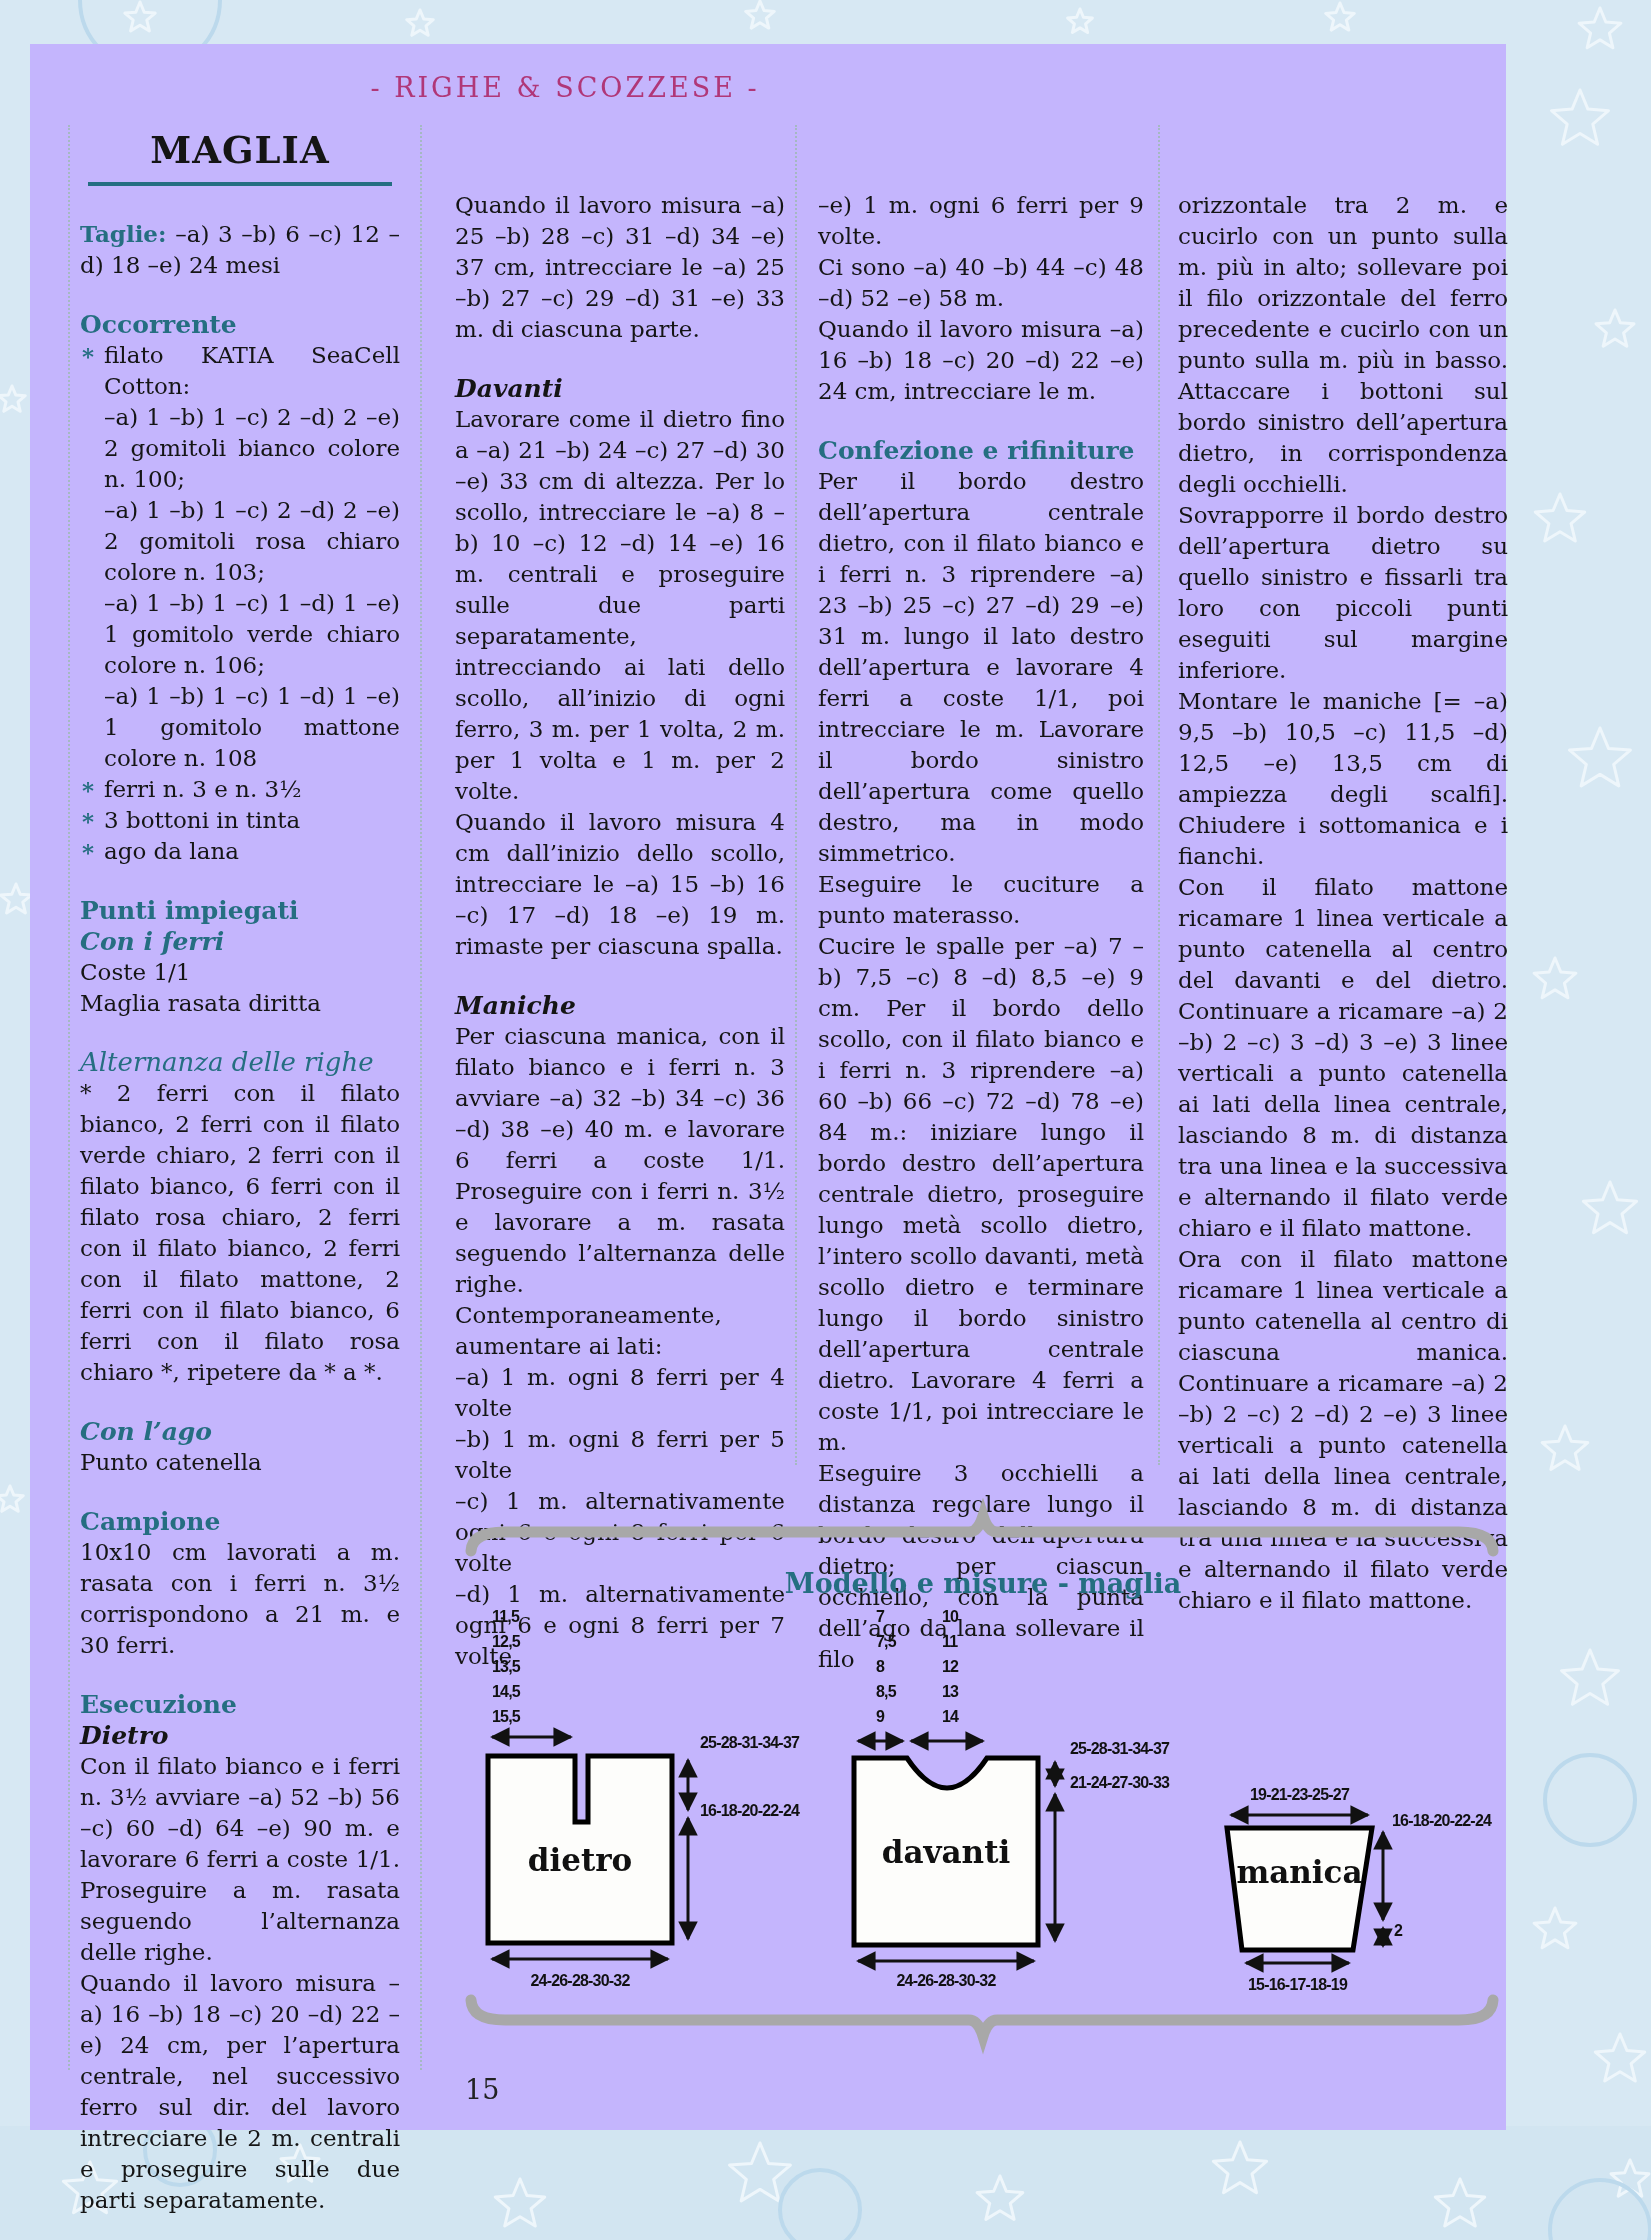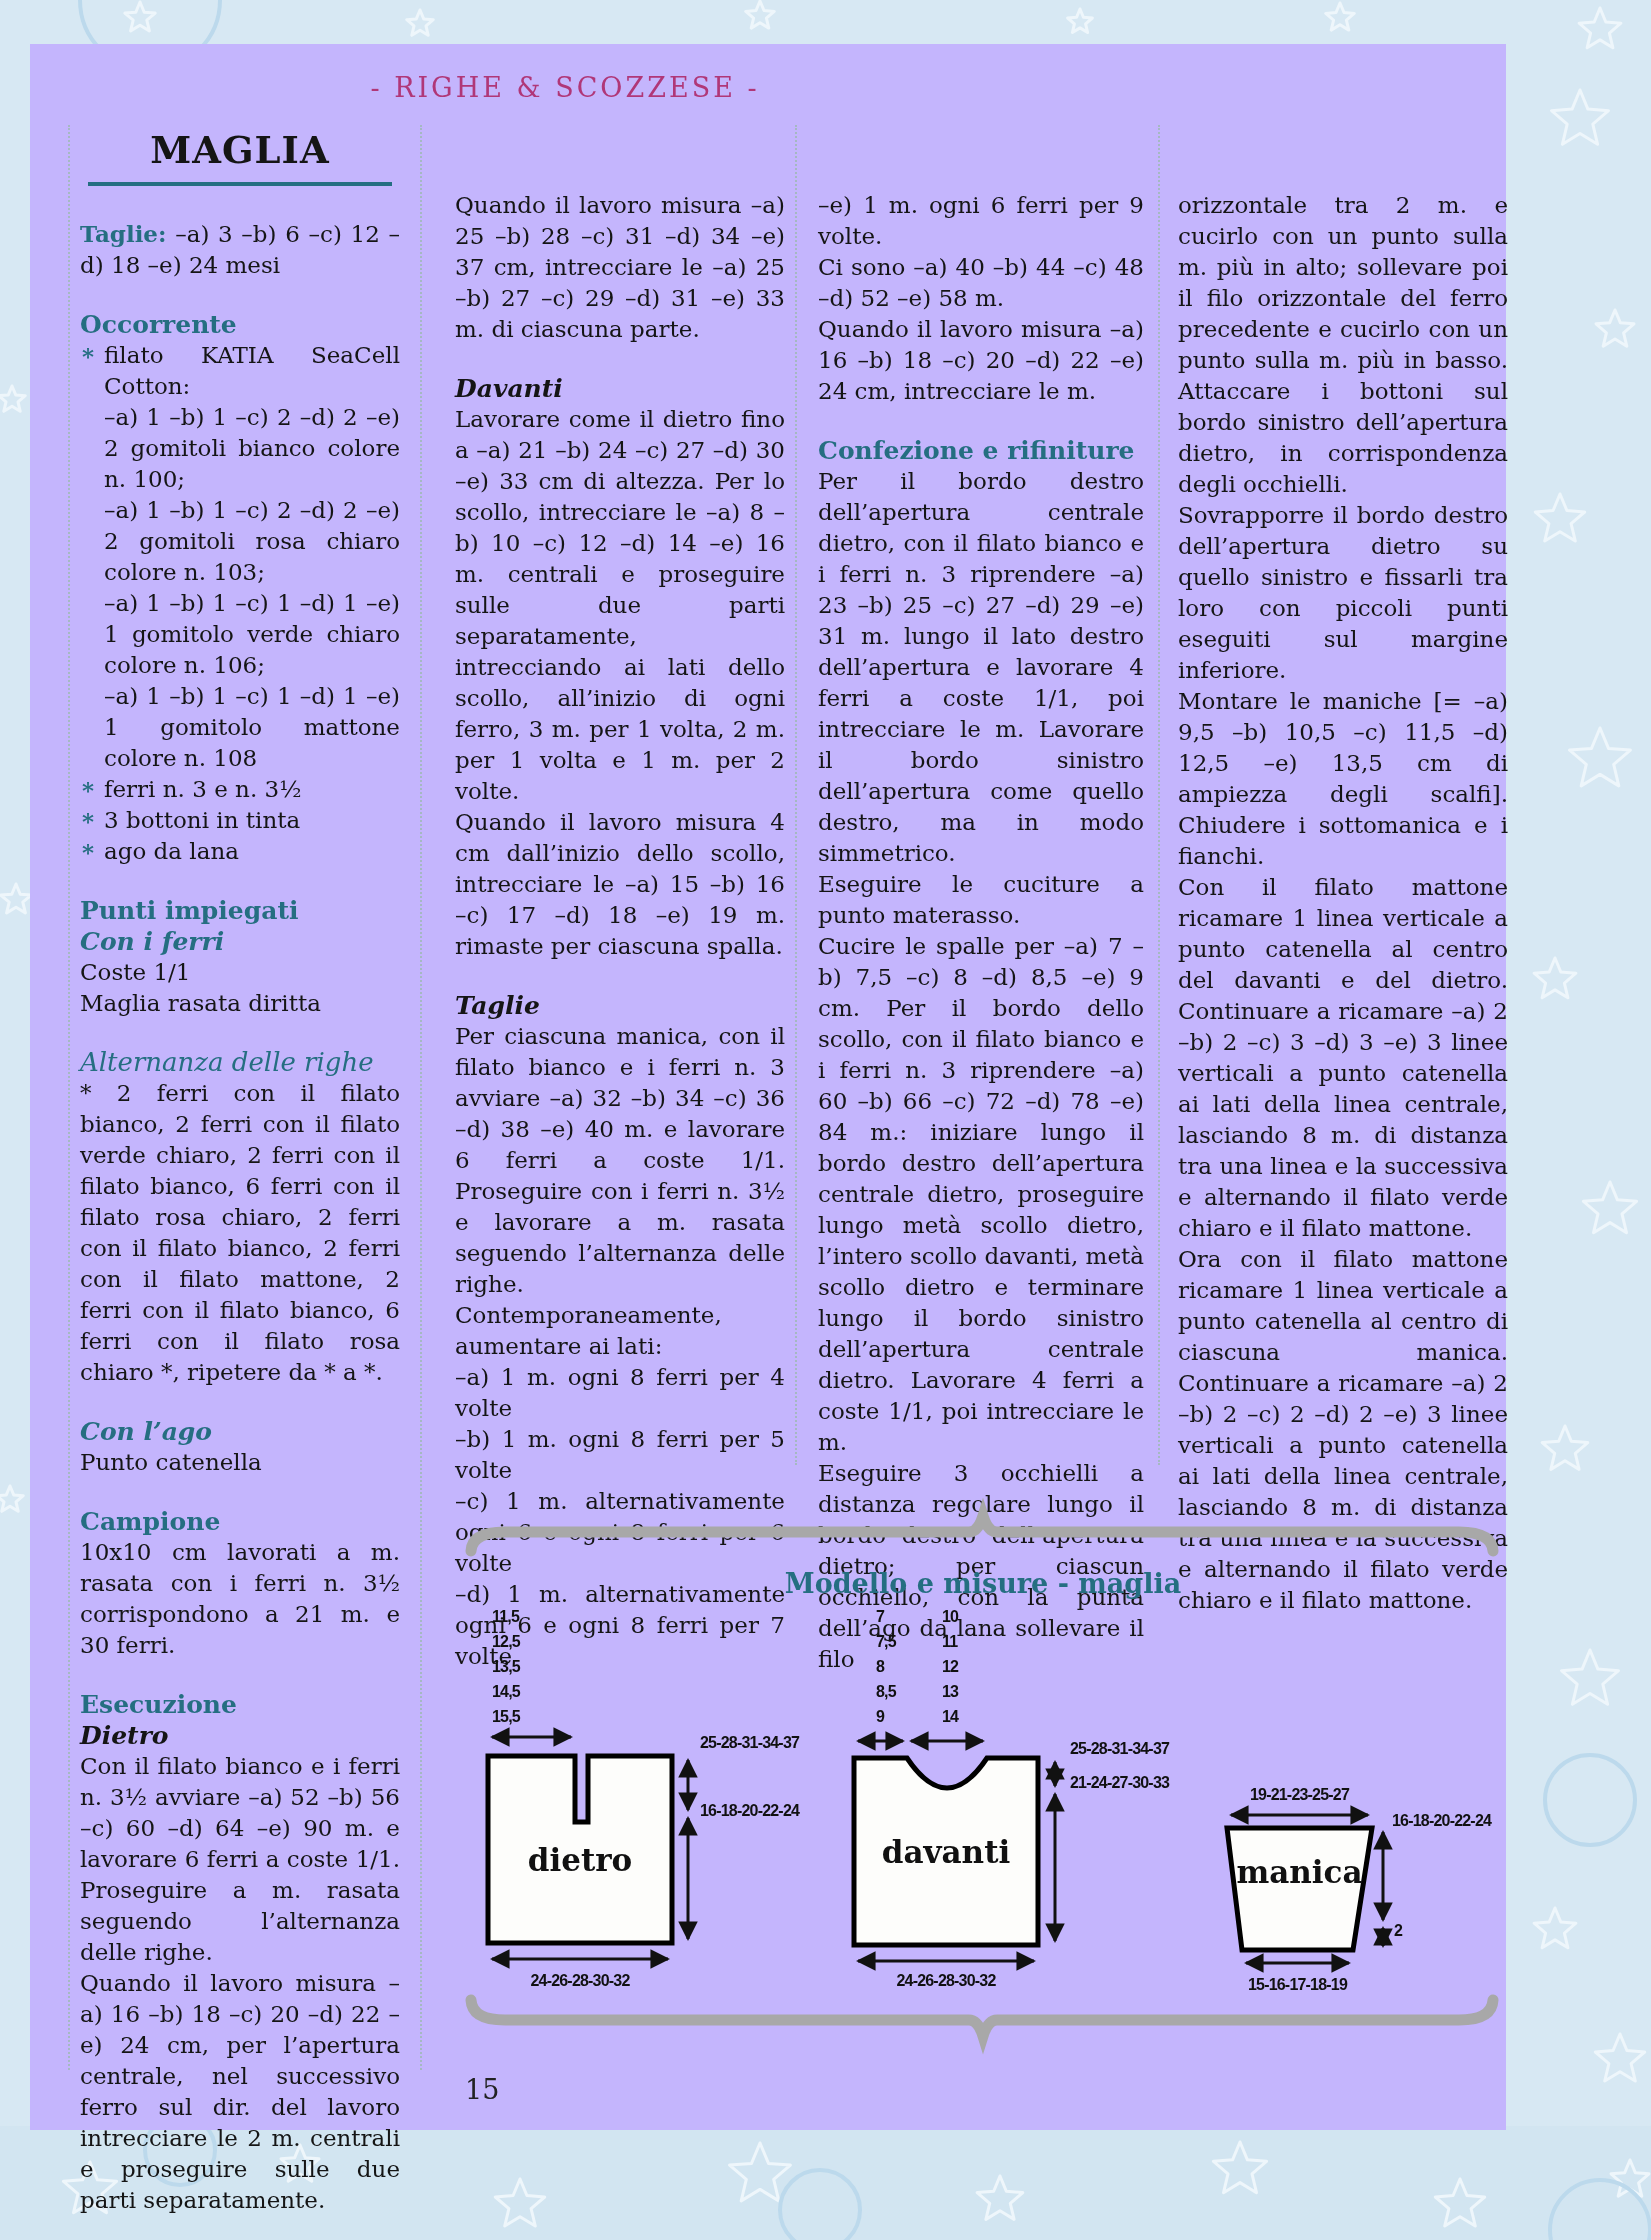--- a/index.html
+++ b/index.html
@@ -139,21 +139,21 @@
       <p class="heading spaced">Esecuzione</p>
       <p class="bolditalic">Dietro</p>
       <p class="body-par">Con il filato bianco e i ferri n. 3½ avviare –a) 52 –b) 56 –c) 60 –d) 64 –e) 90 m. e lavorare 6 ferri a coste 1/1. Proseguire a m. rasata seguendo l’alternanza delle righe.</p>
       <p class="body-par">Quando il lavoro misura –a) 16 –b) 18 –c) 20 –d) 22 –e) 24 cm, per l’apertura centrale, nel successivo ferro sul dir. del lavoro intrecciare le 2 m. centrali e proseguire sulle due parti separatamente.</p>
     </div>
   <div class="col" id="col2">
       <p class="body-par">Quando il lavoro misura –a) 25 –b) 28 –c) 31 –d) 34 –e) 37 cm, intrecciare le –a) 25 –b) 27 –c) 29 –d) 31 –e) 33 m. di ciascuna parte.</p>
       <p class="bolditalic spaced">Davanti</p>
       <p class="body-par">Lavorare come il dietro fino a –a) 21 –b) 24 –c) 27 –d) 30 –e) 33 cm di altezza. Per lo scollo, intrecciare le –a) 8 –b) 10 –c) 12 –d) 14 –e) 16 m. centrali e proseguire sulle due parti separatamente, intrecciando ai lati dello scollo, all’inizio di ogni ferro, 3 m. per 1 volta, 2 m. per 1 volta e 1 m. per 2 volte.</p>
       <p class="body-par">Quando il lavoro misura 4 cm dall’inizio dello scollo, intrecciare le –a) 15 –b) 16 –c) 17 –d) 18 –e) 19 m. rimaste per ciascuna spalla.</p>
-      <p class="bolditalic spaced">Taglie</p>
+      <p class="bolditalic spaced">Maniche</p>
       <p class="body-par">Per ciascuna manica, con il filato bianco e i ferri n. 3 avviare –a) 32 –b) 34 –c) 36 –d) 38 –e) 40 m. e lavorare 6 ferri a coste 1/1. Proseguire con i ferri n. 3½ e lavorare a m. rasata seguendo l’alternanza delle righe. Contemporaneamente, aumentare ai lati:</p>
       <p class="body-par">–a) 1 m. ogni 8 ferri per 4 volte</p>
       <p class="body-par">–b) 1 m. ogni 8 ferri per 5 volte</p>
       <p class="body-par">–c) 1 m. alternativamente ogni 6 e ogni 8 ferri per 6 volte</p>
       <p class="body-par">–d) 1 m. alternativamente ogni 6 e ogni 8 ferri per 7 volte</p>
     </div>
   <div class="col" id="col3">
       <p class="body-par">–e) 1 m. ogni 6 ferri per 9 volte.</p>
       <p class="body-par">Ci sono –a) 40 –b) 44 –c) 48 –d) 52 –e) 58 m.</p>
       <p class="body-par">Quando il lavoro misura –a) 16 –b) 18 –c) 20 –d) 22 –e) 24 cm, intrecciare le m.</p>

